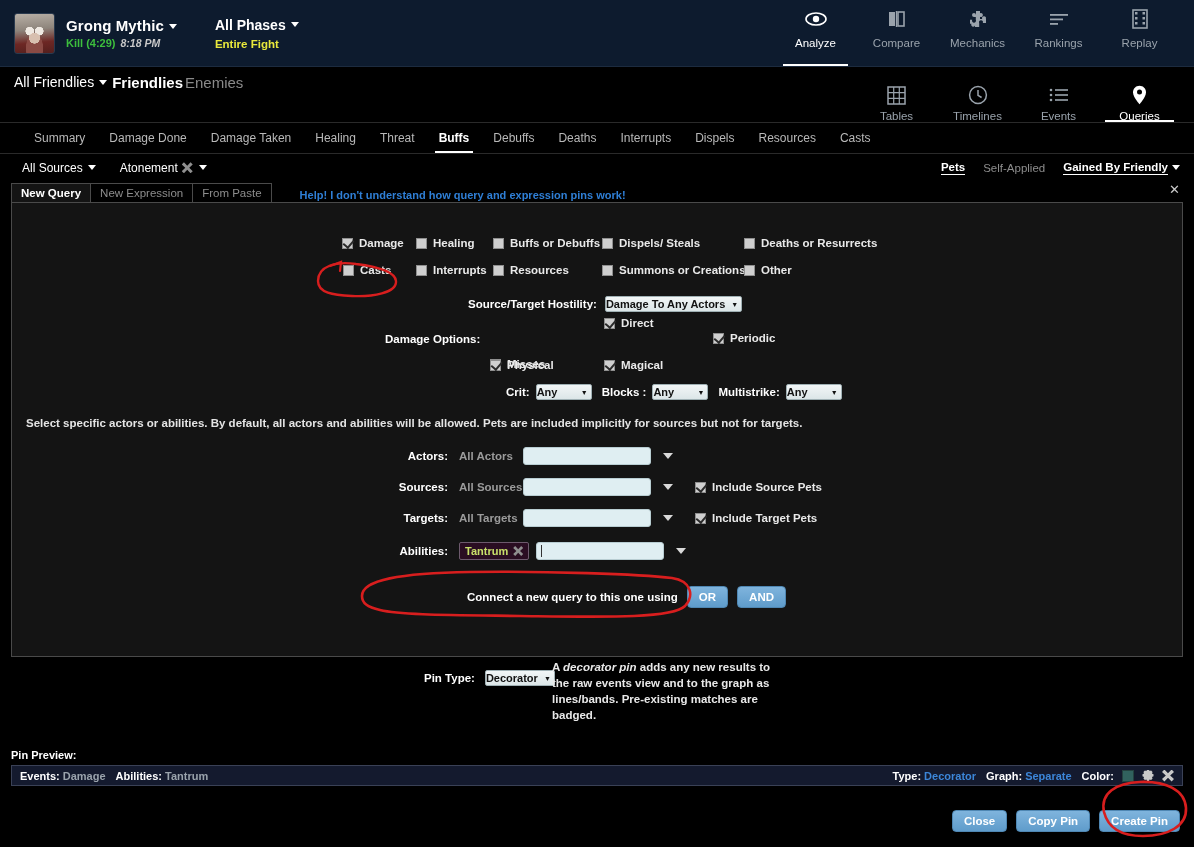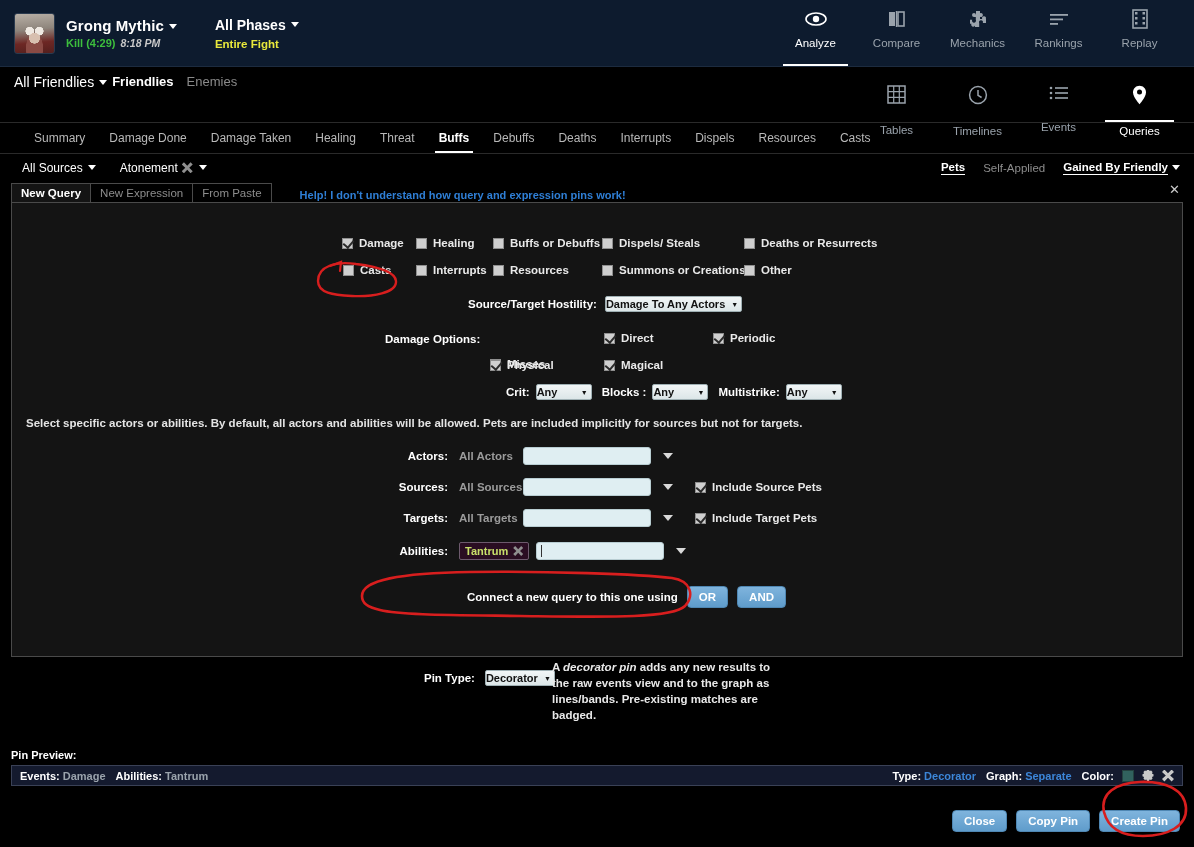--- a/index.html
+++ b/index.html
@@ -85,28 +85,28 @@
   
   .secondbar {
     height: 56px; background: #000;
     display: flex; align-items: stretch; position: relative;
     border-bottom: 1px solid #2a2a2a;
   }
   .friendly-block {
     padding: 7px 0 0 14px; display: flex; flex-direction: row; gap: 5px;
   }
   .friendly-title { font-size: 14px; color: #fff; font-weight: normal; white-space: nowrap;}
-  .friendly-tabs { display: flex; gap: 13px; font-size: 13px; }
+  .friendly-tabs { display: flex; gap: 2px; font-size: 15px; }
   .friendly-tabs .ft { cursor: pointer; color: #8a8a8a; }
   .friendly-tabs .ft.active { color: #fff; font-weight: bold; }
 
   .viewnav { margin-left: auto; display: flex; align-items: flex-end; padding-right: 14px; }
   .viewnav-item {
     width: 81px; height: 56px; padding-top: 19px;
-    display: flex; flex-direction: column; align-items: center; gap: 20px;
+    display: flex; flex-direction: column; align-items: center; gap: 5px;
     color: #9aa3ac; cursor: pointer; position: relative;
   }
   .viewnav-item .nav-label { font-size: 11.5px; }
   .viewnav-item.active { color: #fff; }
   .viewnav-item.active::after {
     content:""; position:absolute; left:6px; right:6px; bottom:0; height:2px; background:#fff;
   }
 
   
   .tabstrip {
@@ -507,21 +507,21 @@
 
     <div class="abs" style="left:373px; top:129px;">
       <span class="lbl">Damage Options:</span>
     </div>
     <div class="abs" style="left:478px; top:135px;margin-top:20px;">
       <span class="cb">
         <span class="box checked"></span>
         <span>Misses</span>
       </span>
     </div>
-    <div class="abs" style="left:592px; top:129px;">
+    <div class="abs" style="left:592px; top:114px;">
       <span class="cb">
         <span class="box checked"></span>
         <span>Direct</span>
       </span>
     </div>
     <div class="abs" style="left:701px; top:129px;">
       <span class="cb">
         <span class="box checked"></span>
         <span>Periodic</span>
       </span>

